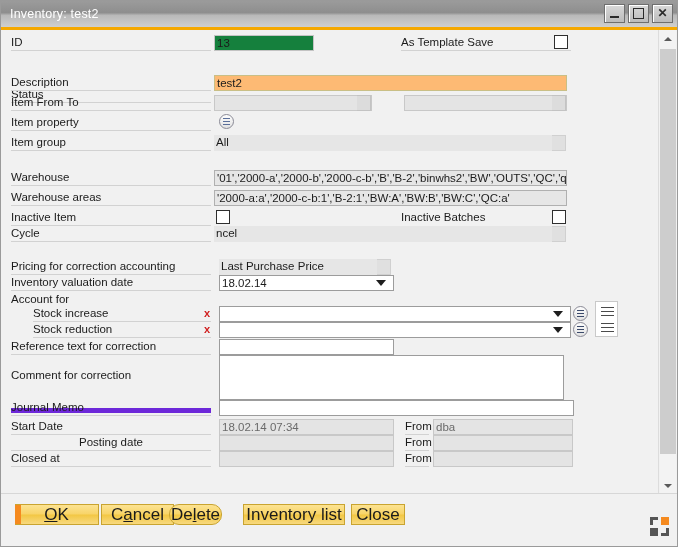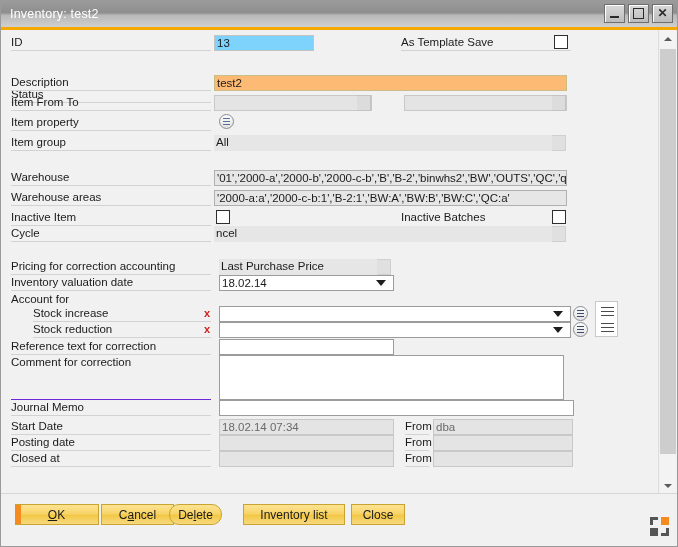--- a/index.html
+++ b/index.html
@@ -109,21 +109,21 @@
     position: absolute; top: 0;
     height: 16px; line-height: 14px;
     box-sizing: border-box;
     font-size: 11.5px;
     padding: 0 2px;
     white-space: nowrap; overflow: hidden;
     background: #e6e6e6;
     border: 1px solid #b6b6b6;
     color: #1b1b1b;
   }
-  .fld.readonly { background: #7dd3fc; border-color: #c3c3c3; }
+  .fld.readonly { background: #15803d; border-color: #c3c3c3; }
   .fld.flat { border: none; background: #e6e6e6; }
   .fld.white { background: #ffffff; border: 1px solid #9c9c9c; }
   .fld.yellow { background: #fdba74; border: 1px solid #c9bf86; }
   .fld.disabled { background: #e4e4e4; border: 1px solid #c8c8c8; color: #6a6a6a; }
   .fld.bordered { background: #e6e6e6; border: 1px solid #b0b0b0; }
   .stub {
     position: absolute; top: 0; height: 16px; width: 14px;
     background: #dcdcdc; border: 1px solid #c3c3c3; border-left: none;
     box-sizing: border-box;
   }
@@ -185,21 +185,21 @@
     background: #f1f1f1;
     border-top: 1px solid #d7d7d7;
   }
   .btn {
     position: absolute; top: 10px;
     height: 21px;
     background: linear-gradient(to bottom,#fbe08a 0%,#f7d261 45%,#f2c53f 55%,#f6d druck 100%);
     background: linear-gradient(to bottom,#fce392 0%,#f8d468 48%,#f3c743 52%,#f7d97f 100%);
     border: 1px solid #c9a430;
     box-sizing: border-box;
-    font-size: 12px;
+    font-size: 17px;
     color: #1b1b1b;
     display: flex; align-items: center; justify-content: center;
     cursor: pointer;
   }
   .btn.primary { border-left: none; }
   .btn .accent {
     position: absolute; left: 0; top: 0; bottom: 0; width: 6px;
     background: #f58a1f;
   }
   .btn u { text-decoration: underline; }
@@ -351,38 +351,38 @@
             <b></b>
           </div>
       </div>
 
       <div class="row" style="top:309px;">
         <div class="lbl" style="width:200px;">Reference text for correction</div>
         <div class="fld white" style="left:208px; width:175px;"></div>
       </div>
 
       <div class="row" style="top:325px; height:45px;">
-        <div class="lbl" style="width:200px; height:45px; border-bottom:1px solid #6d28d9;">Comment for correction</div>
+        <div class="lbl" style="width:200px; height:45px; border-bottom:5px solid #6d28d9;margin-top:13px;">Comment for correction</div>
       </div>
       <div class="memo-box" style="left:218px; top:325px; width:345px; height:45px;"></div>
 
       <div class="row" style="top:370px;">
         <div class="lbl" style="width:200px;">Journal Memo</div>
         <div class="fld white" style="left:208px; width:355px;"></div>
       </div>
 
       <div class="row" style="top:389px;">
         <div class="lbl" style="width:200px;">Start Date</div>
         <div class="fld disabled" style="left:208px; width:175px;">18.02.14 07:34</div>
         <div class="lbl" style="left:394px; width:24px;">From</div>
         <div class="fld disabled" style="left:422px; width:140px;">dba</div>
       </div>
 
       <div class="row" style="top:405px;">
-        <div class="lbl" style="width:200px;">Posting date</div>
+        <div class="lbl" style="width:200px;text-align:center;">Posting date</div>
         <div class="fld disabled" style="left:208px; width:175px;"></div>
         <div class="lbl" style="left:394px; width:24px;">From</div>
         <div class="fld disabled" style="left:422px; width:140px;"></div>
       </div>
 
       <div class="row" style="top:421px;">
         <div class="lbl" style="width:200px;">Closed at</div>
         <div class="fld disabled" style="left:208px; width:175px;"></div>
         <div class="lbl" style="left:394px; width:24px;">From</div>
         <div class="fld disabled" style="left:422px; width:140px;"></div>

